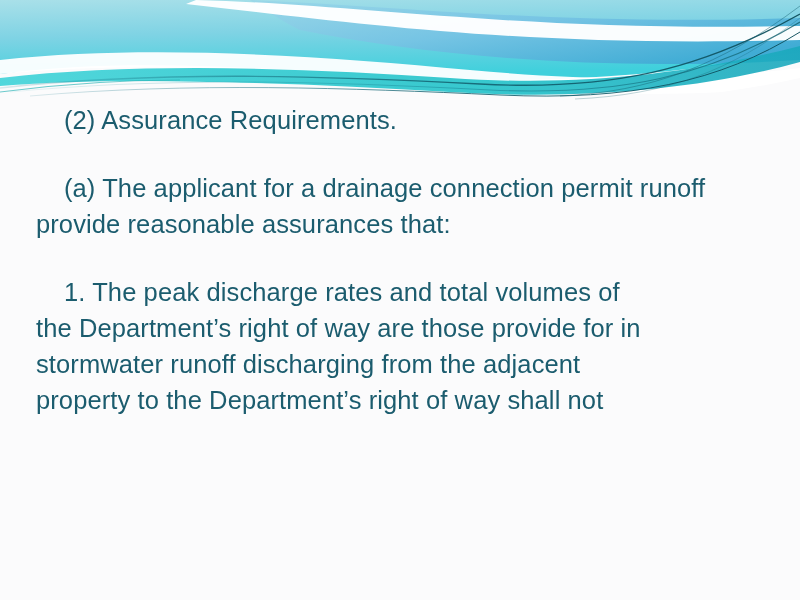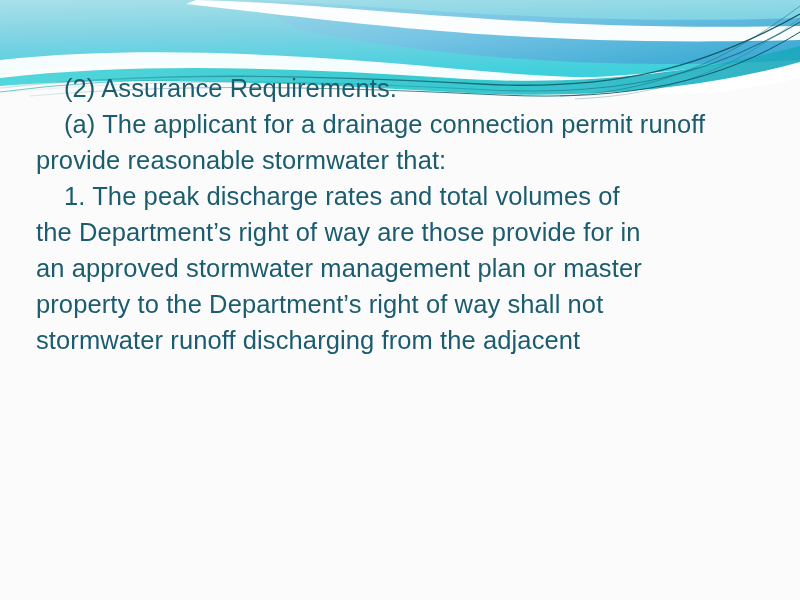--- a/index.html
+++ b/index.html
@@ -41,20 +41,21 @@
   .text-line {
     color: #1b5c6e;
     font-size: 25.5px;
     line-height: 36px;
     letter-spacing: 0.1px;
     white-space: pre;
     font-family: "Liberation Sans", sans-serif;
   }
   .text-line.indented {
     padding-left: 28px;
+    margin-top: 32px;
   }
 </style>
 </head>
 <body>
 
 <div id="slide">
 
   <div id="header-decoration">
     <svg viewBox="0 0 800 110" preserveAspectRatio="none" xmlns="http://www.w3.org/2000/svg">
       <defs>
@@ -105,21 +106,20 @@
       <path fill="none" stroke="#13606e" stroke-opacity="0.5" stroke-width="0.9" d="M560,96 C650,92 720,66 800,6"></path>
       <path fill="none" stroke="#13606e" stroke-opacity="0.35" stroke-width="0.8" d="M575,99 C665,95 730,72 800,18"></path>
 
       <path fill="none" stroke="#2fb5b8" stroke-opacity="0.7" stroke-width="1.1" d="M0,92 C60,84 120,80 180,80"></path>
     </svg>
   </div>
 
   <div id="body-text">
     <div class="text-line indented">(2) Assurance Requirements.</div>
     <div class="text-line indented">(a) The applicant for a drainage connection permit runoff</div>
-    <div class="text-line">provide reasonable stormwater that:</div>
+    <div class="text-line">provide reasonable assurances that:</div>
     <div class="text-line indented">1. The peak discharge rates and total volumes of</div>
     <div class="text-line">the Department’s right of way are those provide for in</div>
-    <div class="text-line">an approved stormwater management plan or master</div>
+    <div class="text-line">stormwater runoff discharging from the adjacent</div>
     <div class="text-line">property to the Department’s right of way shall not</div>
-    <div class="text-line">stormwater runoff discharging from the adjacent</div>
   </div>
 
 </div>
 
 </body></html>

